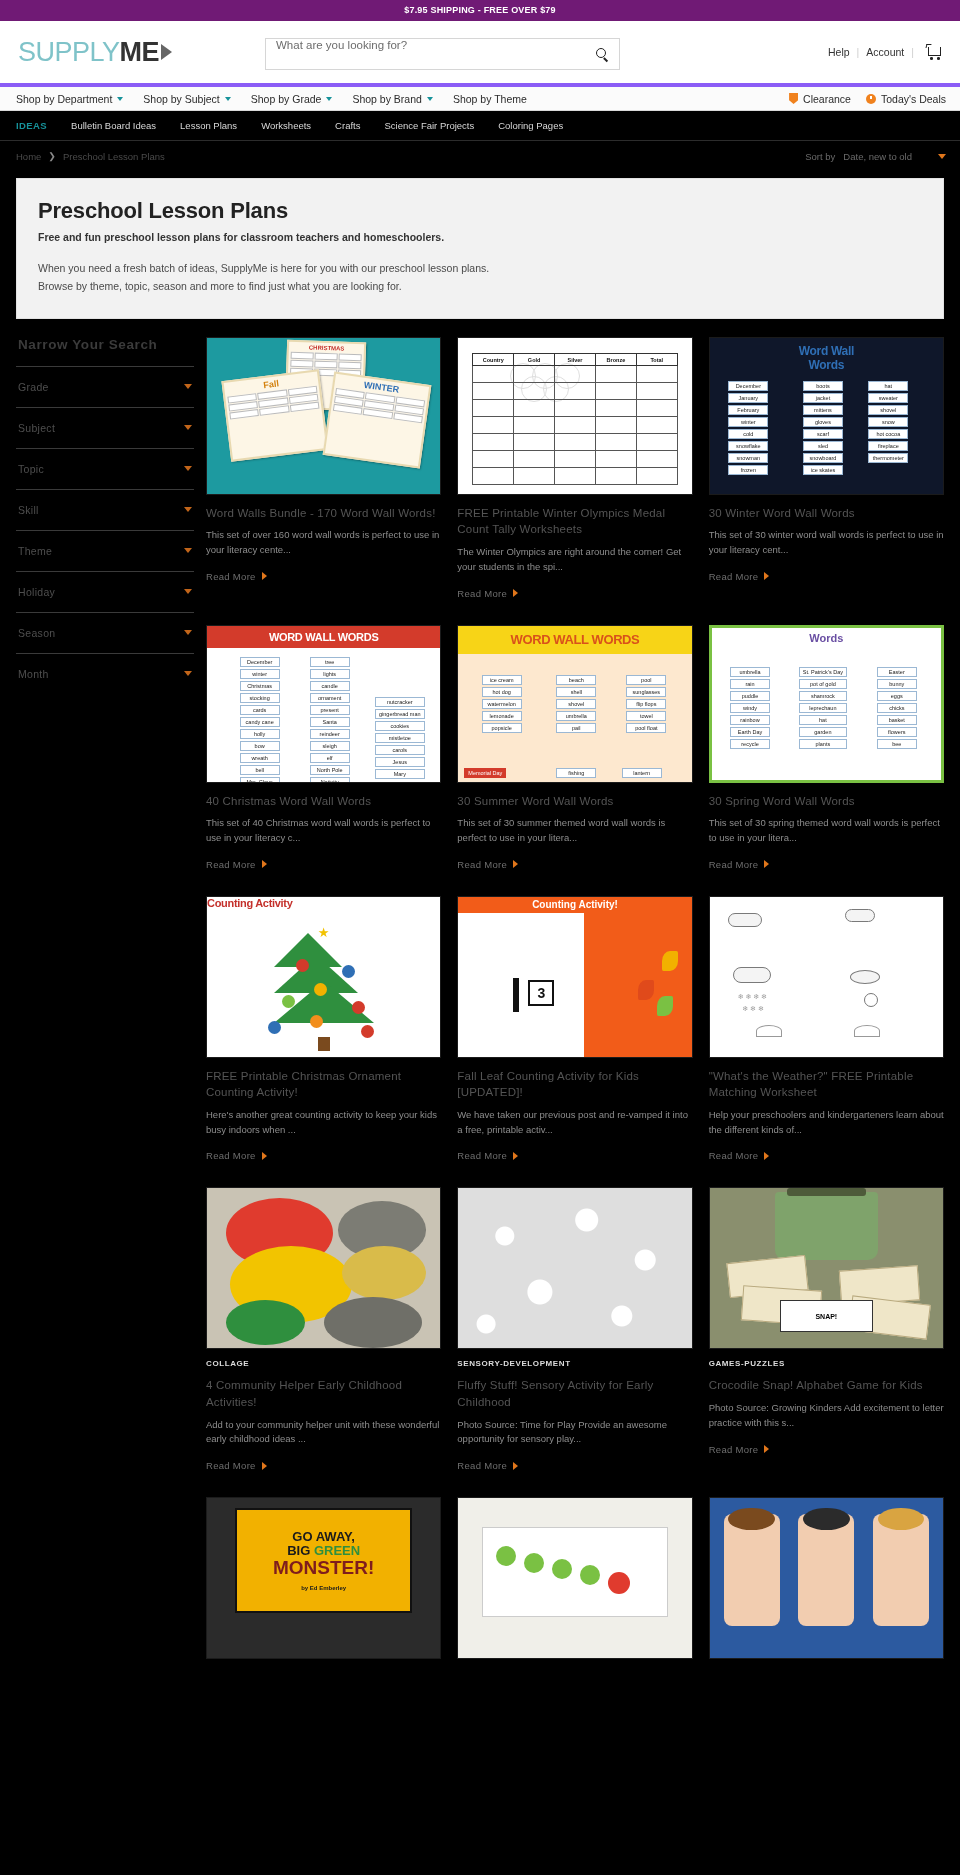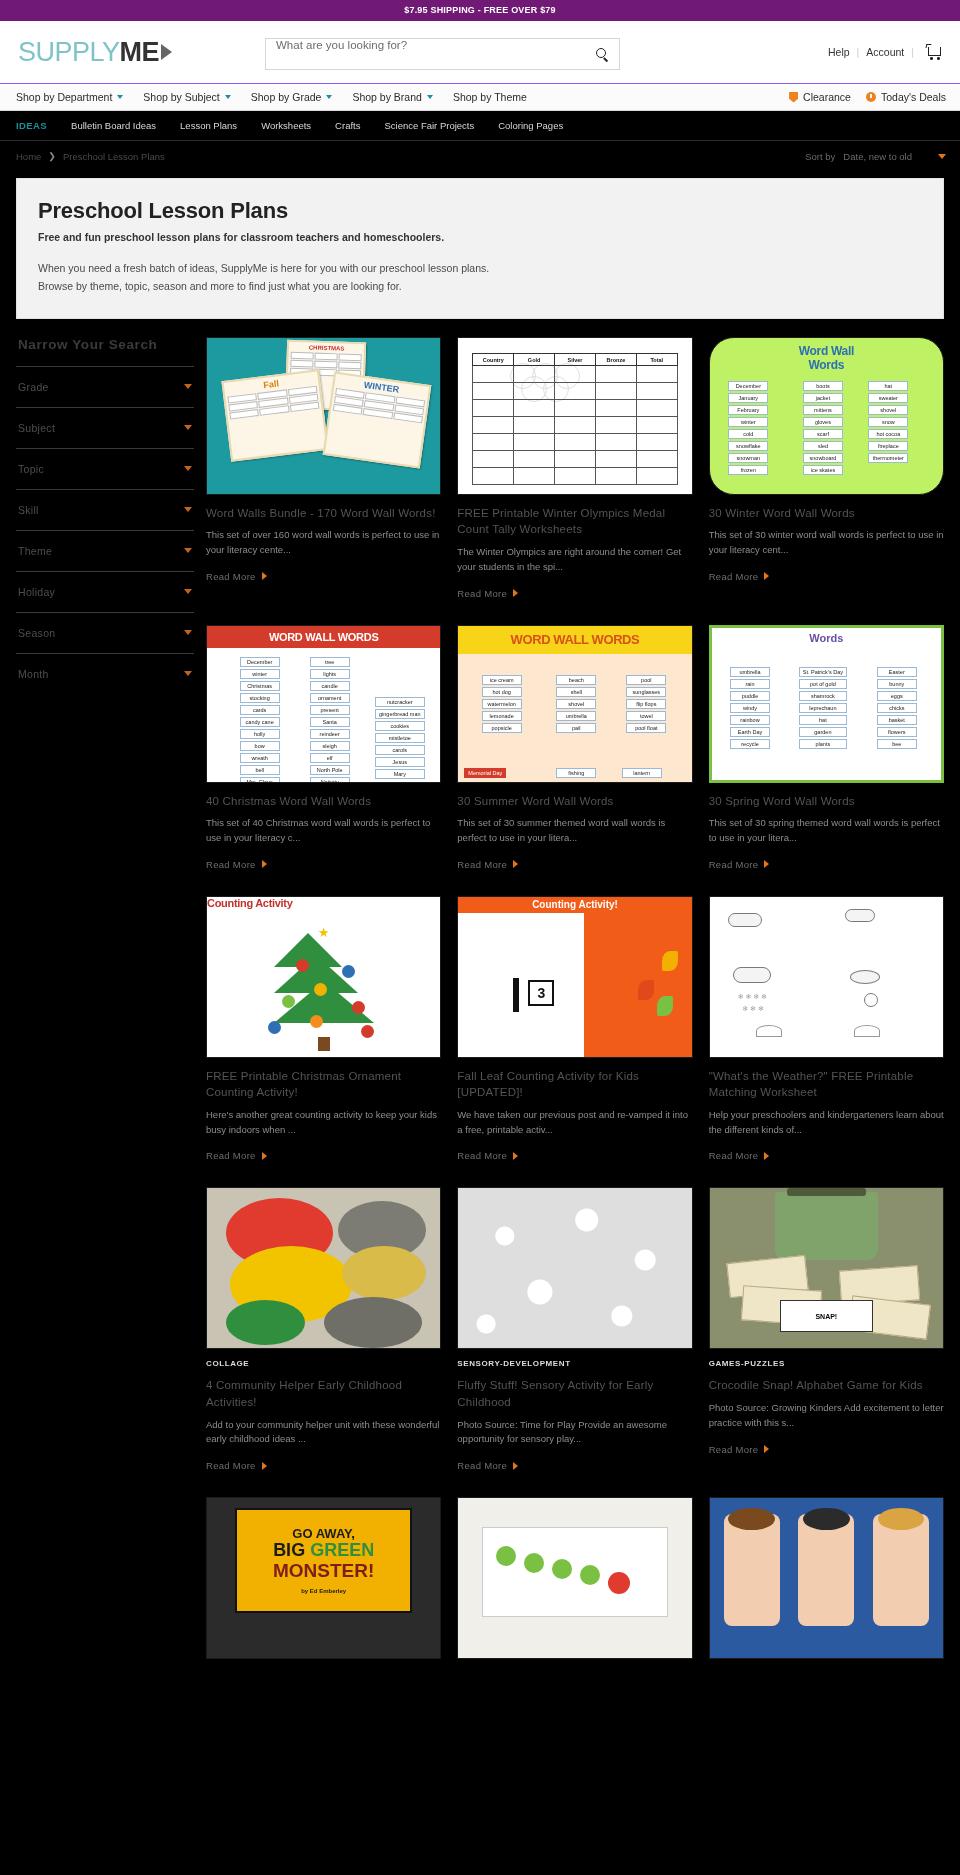--- a/index.html
+++ b/index.html
@@ -123,21 +123,21 @@
     position: absolute; bottom: 0px;
     width: 2.6px; height: 2.6px; border-radius: 50%;
     background: #222;
   }
   .cart-w1 { left: 4px; }
   .cart-w2 { left: 11px; }
 
   
   .main-nav {
     background: #fbfbfb;
-    border-top: 1px solid #8b5cf6;
+    border-top: 4px solid #8b5cf6;
     border-bottom: 1px solid #d9d9d9;
     height: 28px;
     display: flex;
     align-items: center;
     padding: 0 16px;
     position: relative;
     font-size: 10.5px;
     color: #2b2b2b;
   }
   .nav-item {
@@ -385,21 +385,21 @@
   .tally-table .brow { display: flex; height: 17px; }
   .tally-table .brow span { flex: 1; border: 1px solid #555; border-top: none; border-right: none; }
   .tally-table .brow span:last-child { border-right: 1px solid #555; }
   .rings { position: absolute; left: 22%; top: 16%; width: 58%; height: 36%; opacity: .28; }
   .rings i {
     position: absolute; width: 26px; height: 26px;
     border: 1.6px solid #8a8a8a; border-radius: 50%;
   }
 
   
-  .t-www { background: #bef264; border-radius: 25px; }
+  .t-www { background: #0f172a; }
   .www-title {
     position: absolute; top: 6px; left: 0; right: 0; text-align: center;
     font-size: 12px; font-weight: bold; color: #2f6fb5; letter-spacing: -.3px;
   }
   .col-list { position: absolute; display: flex; flex-direction: column; gap: 2px; }
   .col-list span {
     background: #fff; border: 1px solid #9bb8d4; font-size: 5.5px;
     padding: 1px 3px; color: #222; min-width: 40px; text-align: center;
   }
 
@@ -1109,21 +1109,21 @@
         <span>Read More</span>
         <span class="rm-caret"></span>
       </div>
     </article>
 
     <article class="card">
       <div class="thumb tall t-monster">
         <div class="art">
           <div class="monster-book">
             <span style="font-size:13px">GO AWAY,</span>
-            <span style="font-size:18px">BIG <span style="color:#2f8f3e">GREEN</span></span>
+            <span style="font-size:13px">BIG <span style="color:#2f8f3e">GREEN</span></span>
             <span style="font-size:19px;color:#7f1d1d">MONSTER!</span>
             <span style="font-size:6px;margin-top:6px">by Ed Emberley</span>
           </div>
         </div>
       </div>
       <div class="card-cat"></div>
       <div class="card-title"></div>
       <div class="card-desc"></div>
     </article>
 

